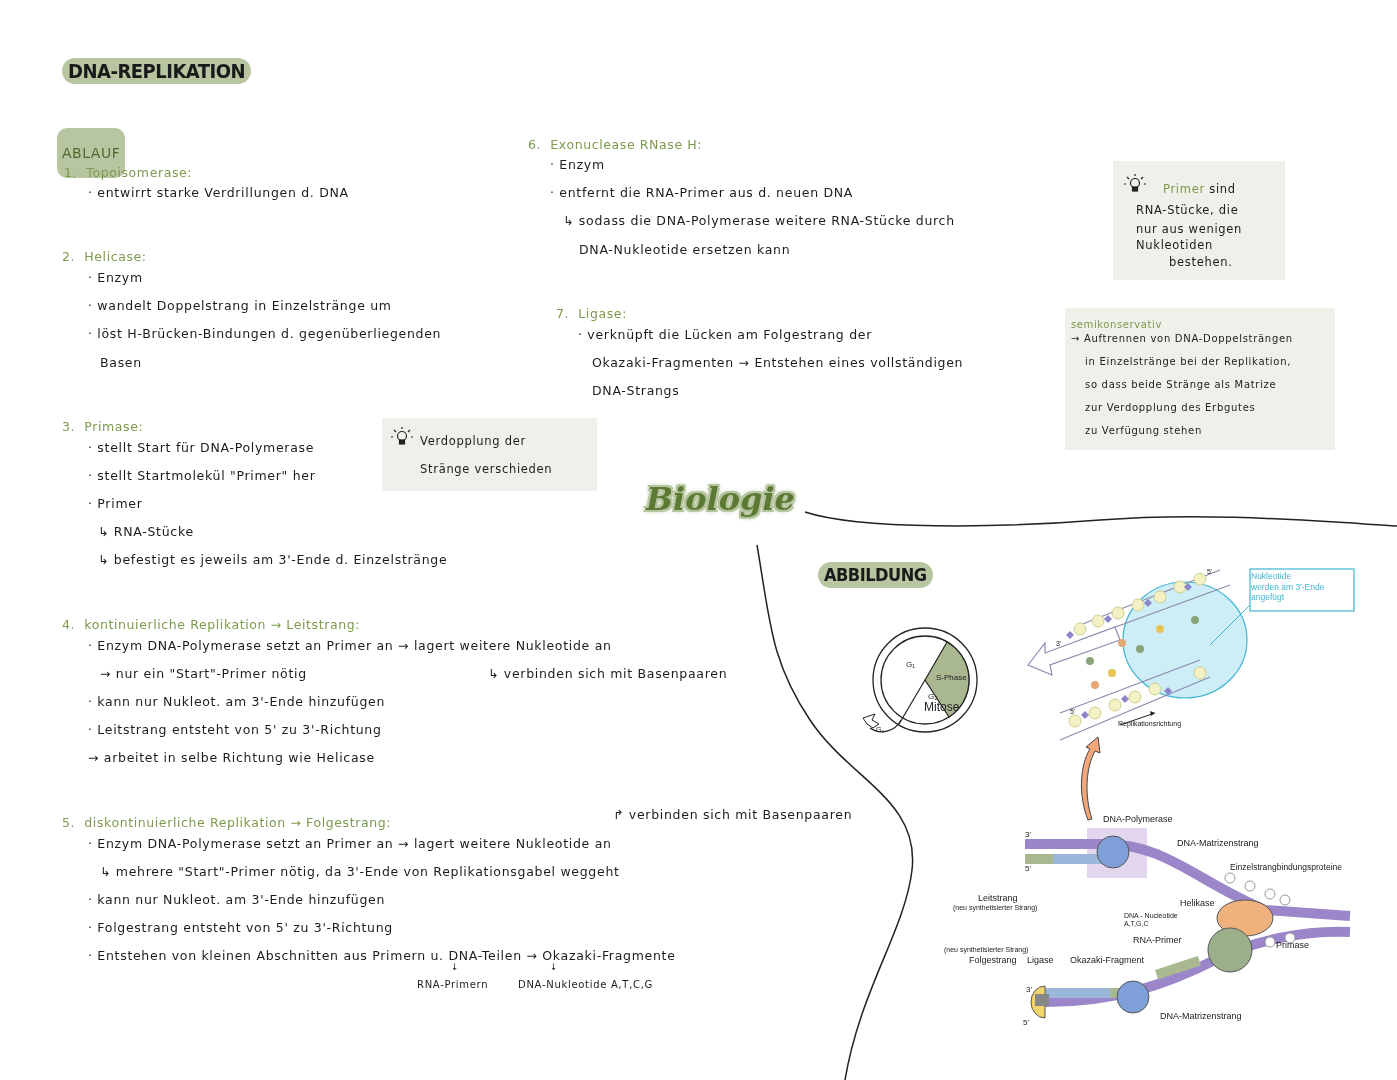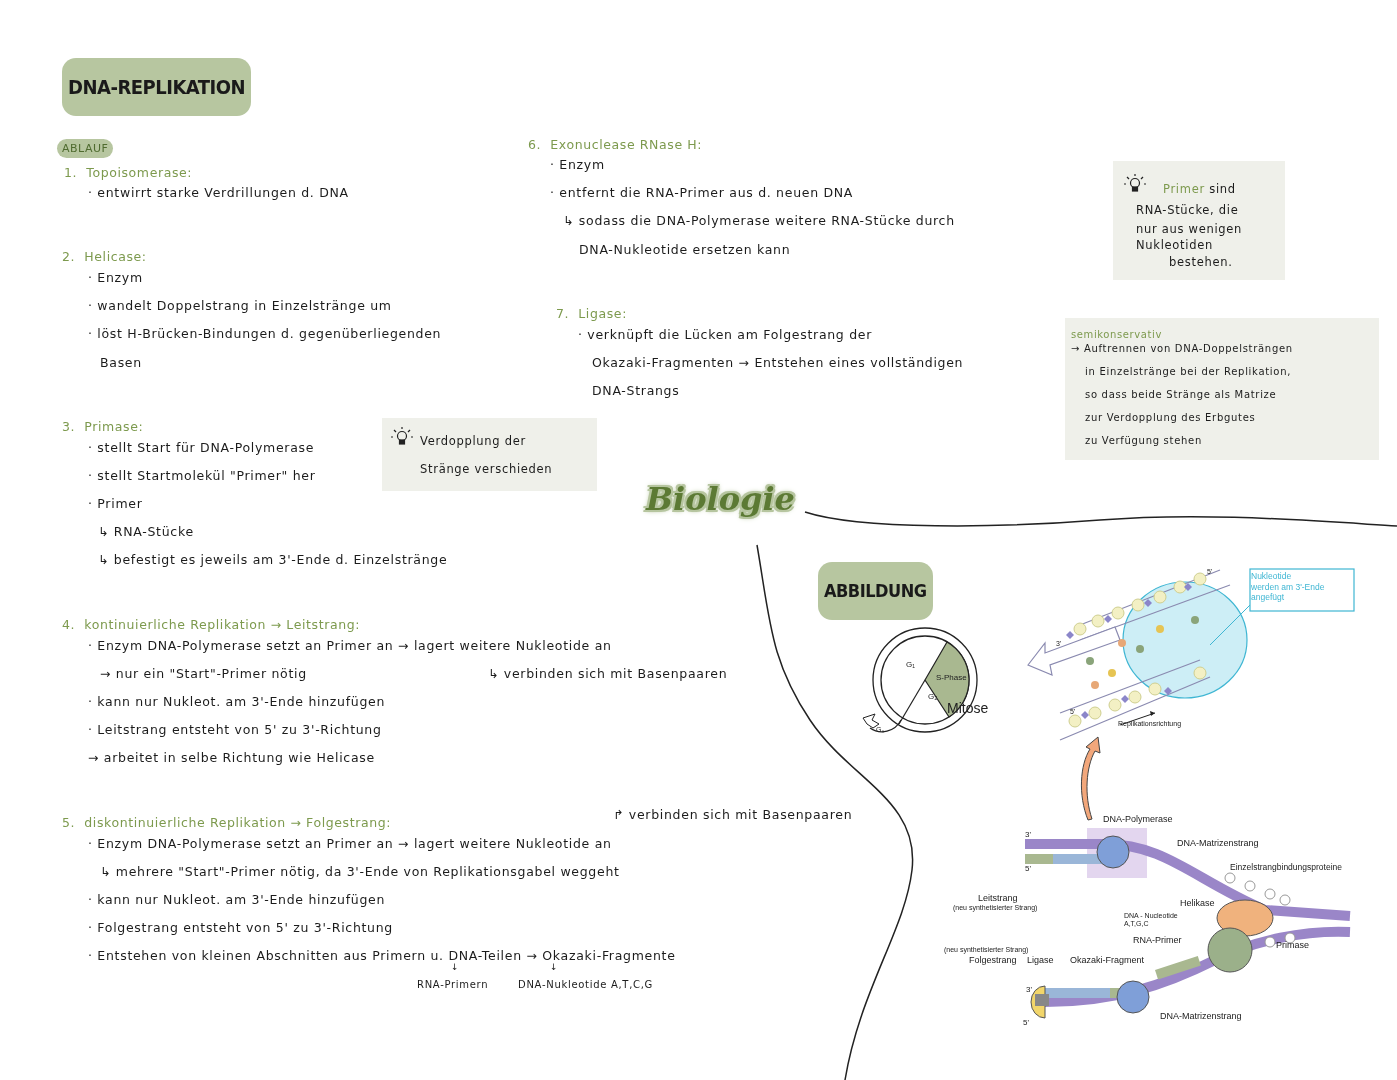--- a/index.html
+++ b/index.html
@@ -1,21 +1,21 @@
 <!DOCTYPE html>
 <html><head>
 <meta charset="utf-8">
 <style>
   html, body { margin:0; padding:0; }
   body { width:1397px; height:1080px; background:#ffffff; position:relative; overflow:hidden;
          font-family:"DejaVu Sans", sans-serif; color:#1c1c1c; }
   .abs { position:absolute; }
-  .title-hl { background:#b7c6a0; border-radius:14px; padding:16px 6px; font-family:"DejaVu Sans Condensed","DejaVu Sans",sans-serif;
+  .title-hl { background:#b7c6a0; border-radius:14px; padding:0 6px; font-family:"DejaVu Sans Condensed","DejaVu Sans",sans-serif;
               font-weight:bold; font-size:20px; letter-spacing:-0.5px; color:#1a1a1a; line-height:26px; }
-  .pill { background:#b7c6a0; border-radius:10px; padding:3px 5px; font-size:11px; color:#4f6b2f; letter-spacing:0.5px;margin-top:11px; }
+  .pill { background:#b7c6a0; border-radius:10px; padding:17px 5px; font-size:14px; color:#4f6b2f; letter-spacing:0.5px; }
   .h { color:#7d9a4e; font-size:12.5px; letter-spacing:0.6px;margin-top:8px; }
   .t { font-size:12.5px; letter-spacing:0.7px; white-space:nowrap; }
   .t.sm { font-size:10px; }
   .note { background:#eff0ea; }
   .note .t { font-size:11.5px; }
   .biologie { font-family:"DejaVu Serif", serif; font-style:italic; font-weight:bold; font-size:32px; color:#5c7a34;
               text-shadow: 0 0 6px #b7c6a0, 0 0 4px #b7c6a0, 0 0 3px #b7c6a0, 2px 2px 0 #b7c6a0, -2px -2px 0 #b7c6a0, 2px -2px 0 #b7c6a0, -2px 2px 0 #b7c6a0; }
   .lbl { font-family:"Liberation Sans", sans-serif; font-size:9.5px; color:#222; white-space:nowrap; }
   .lbl.tiny { font-size:7px; }
 </style>
@@ -101,21 +101,21 @@
         <rect x="9.5" y="14" width="5" height="4" fill="#222"></rect>
       </g>
   </svg>
   <div class="abs t" style="left:50px;top:21px;"><span style="color:#7d9a4e">Primer</span> <span>sind</span></div>
   <div class="abs t" style="left:23px;top:42px;">RNA-Stücke, die</div>
   <div class="abs t" style="left:23px;top:61px;">nur aus wenigen</div>
   <div class="abs t" style="left:23px;top:77px;">Nukleotiden</div>
   <div class="abs t" style="left:27px;top:94px;margin-left:29px;">bestehen.</div>
 </div>
 
-<div class="abs note" style="left:1065px;top:318px;width:314px;height:142px;">
+<div class="abs note" style="left:1065px;top:308px;width:270px;height:142px;">
   <div class="abs h" style="left:6px;top:3px;font-size:10px;">semikonservativ</div>
   <div class="abs t" style="left:6px;top:25px;font-size:10px;">→ Auftrennen von DNA-Doppelsträngen</div>
   <div class="abs t" style="left:20px;top:48px;font-size:10px;">in Einzelstränge bei der Replikation,</div>
   <div class="abs t" style="left:20px;top:71px;font-size:10px;">so dass beide Stränge als Matrize</div>
   <div class="abs t" style="left:20px;top:94px;font-size:10px;">zur Verdopplung des Erbgutes</div>
   <div class="abs t" style="left:20px;top:117px;font-size:10px;">zu Verfügung stehen</div>
 </div>
 
 <div class="abs biologie" style="left:646px;top:480px;">Biologie</div>
 
@@ -130,21 +130,21 @@
   <circle cx="70" cy="60" r="52" fill="#fff" stroke="#222" stroke-width="1.3"></circle>
   <circle cx="70" cy="60" r="44" fill="#fff" stroke="#222" stroke-width="1.3"></circle>
   <path d="M70,60 L92,22 A44,44 0 0,1 94,97 Z" fill="#a9b890" stroke="#222" stroke-width="1.2"></path>
   <line x1="70" y1="60" x2="44" y2="104" stroke="#222" stroke-width="1.2"></line>
   <path d="M46,100 C40,112 25,115 15,108" stroke="#222" stroke-width="1.2" fill="none"></path>
   <path d="M8,98 L20,94 L17,100 L24,104 L18,108 L12,104 Z" fill="#fff" stroke="#222" stroke-width="1"></path>
 </svg>
 <div class="abs lbl" style="left:906px;top:660px;font-size:8px;">G₁</div>
 <div class="abs lbl" style="left:936px;top:673px;font-size:8px;">S-Phase</div>
 <div class="abs lbl" style="left:928px;top:692px;font-size:8px;">G₂</div>
-<div class="abs lbl" style="left:947px;top:700px;font-size:14px;text-align:center;">Mitose</div>
+<div class="abs lbl" style="left:924px;top:700px;font-size:12px;text-align:center;">Mitose</div>
 <div class="abs lbl" style="left:876px;top:726px;font-size:7px;">G₀</div>
 
 <svg class="abs" style="left:1020px;top:565px;" width="340" height="180" viewBox="0 0 340 180">
   <ellipse cx="165" cy="75" rx="62" ry="58" fill="#cdeef6" stroke="#3fb6d3" stroke-width="1.2"></ellipse>
   <line x1="60" y1="60" x2="200" y2="5" stroke="#8a8ab0" stroke-width="1.2"></line>
   <line x1="60" y1="75" x2="210" y2="20" stroke="#8a8ab0" stroke-width="1.2"></line>
   <line x1="40" y1="148" x2="180" y2="95" stroke="#8a8ab0" stroke-width="1.2"></line>
   <line x1="40" y1="175" x2="190" y2="112" stroke="#8a8ab0" stroke-width="1.2"></line>
   <path d="M8,100 L25,78 L25,88 L95,62 L100,75 L30,100 L32,110 Z" fill="#fff" stroke="#8a8ab0" stroke-width="1.2"></path>
   <g fill="#f3f0c4" stroke="#cfcf90">

